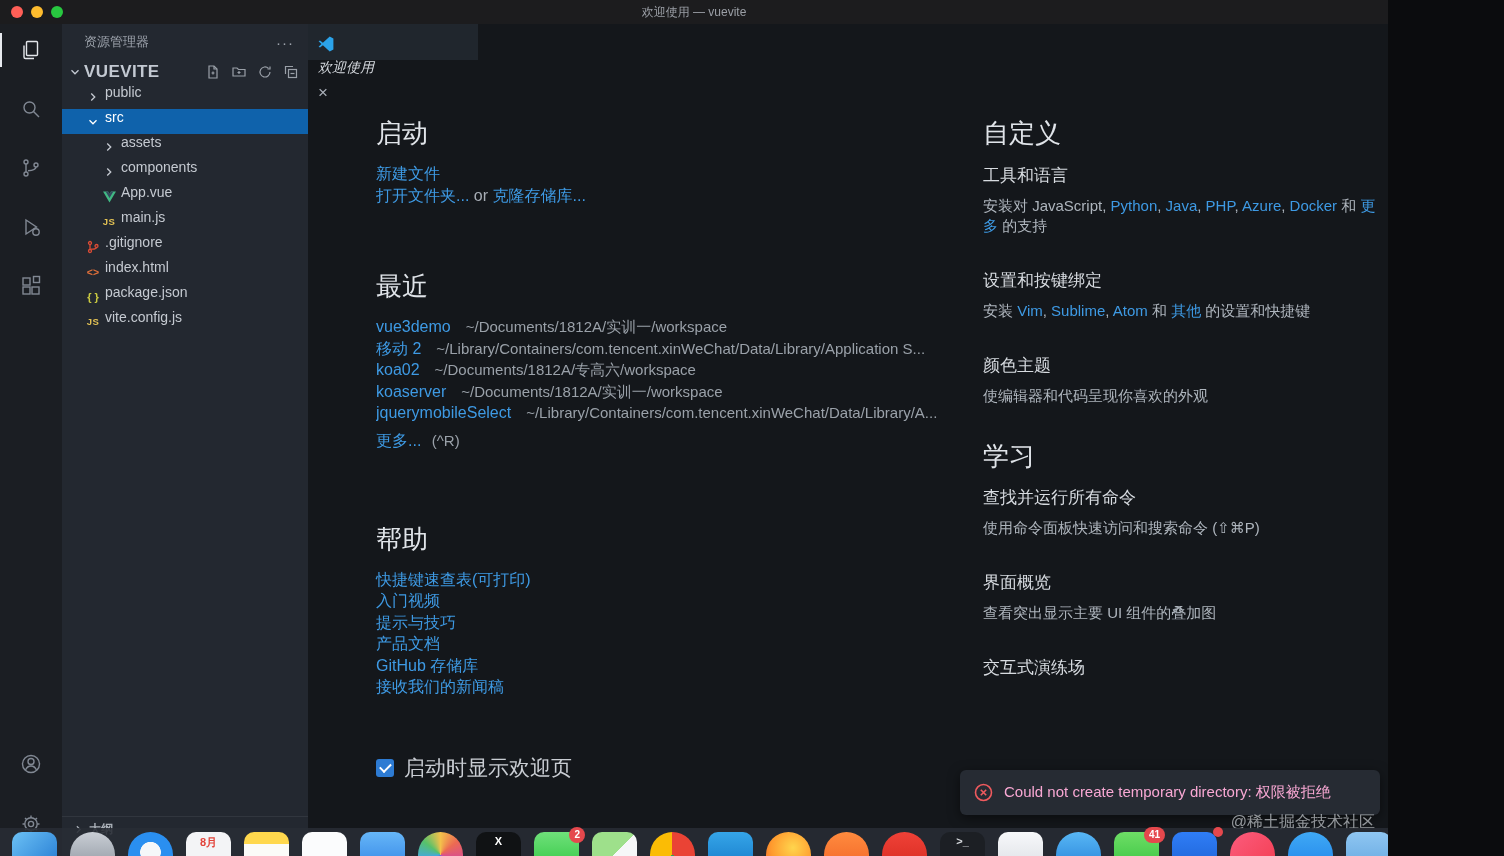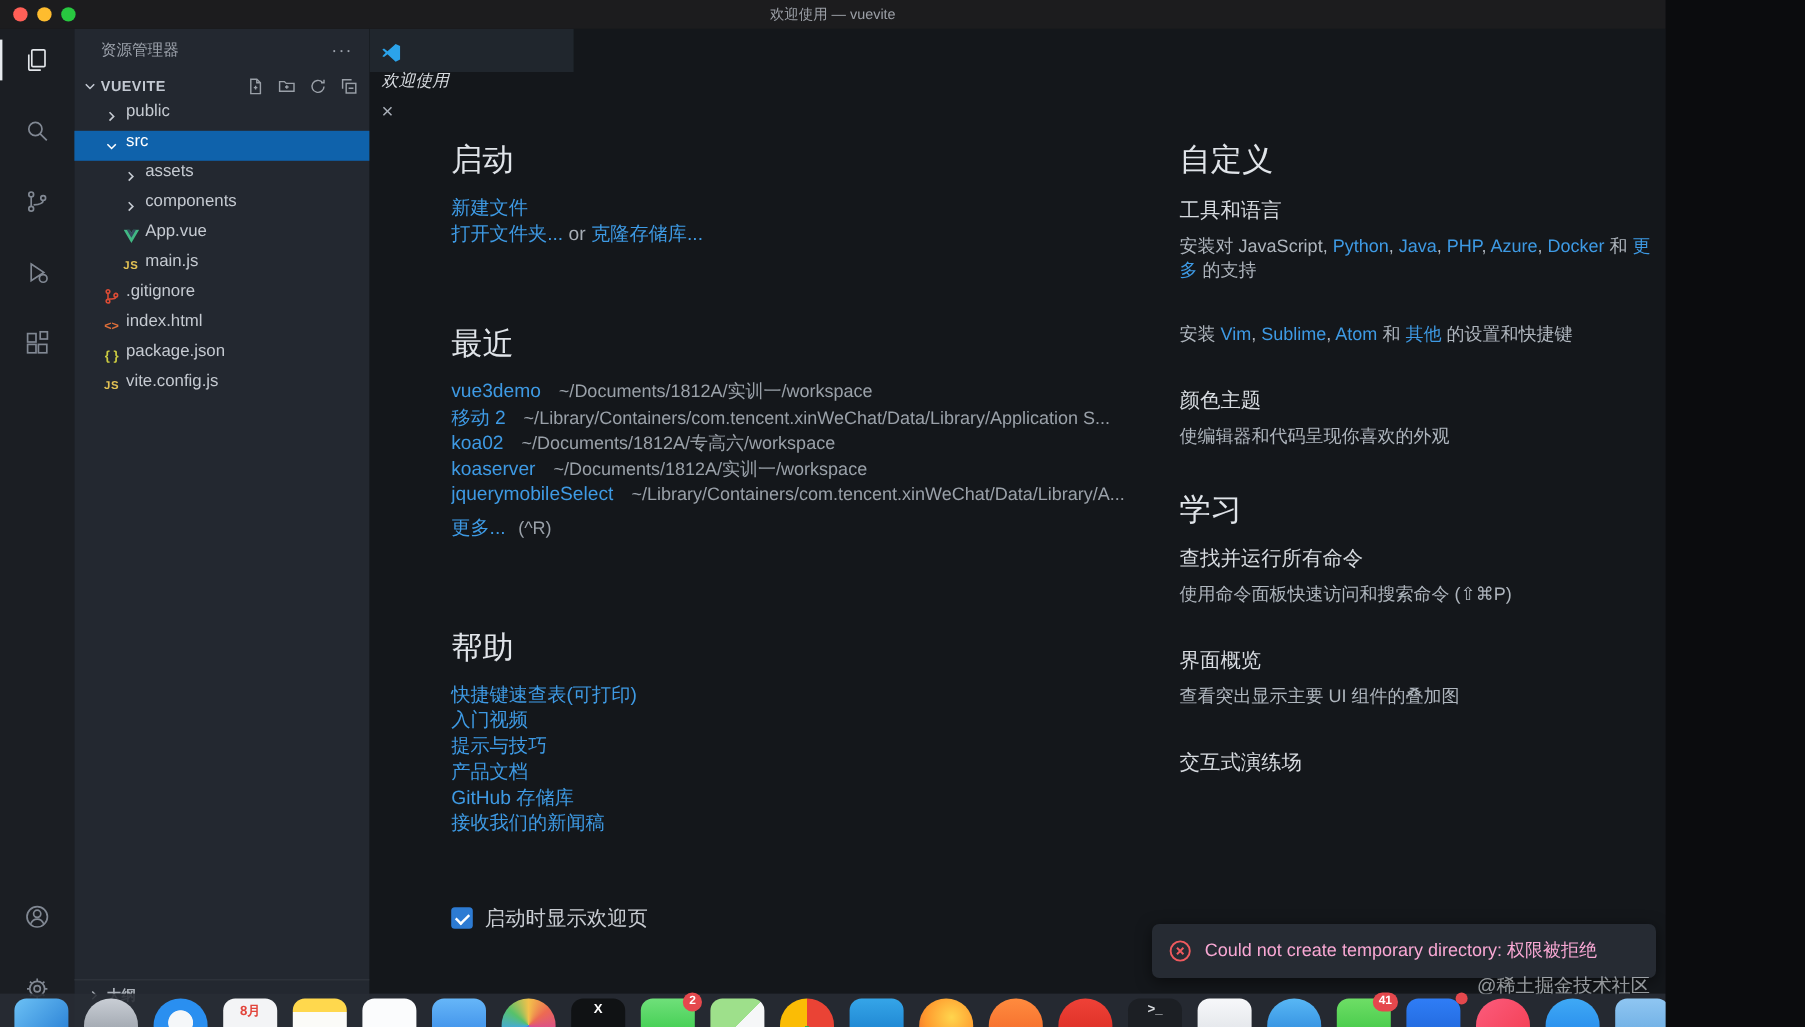--- a/index.html
+++ b/index.html
@@ -24,21 +24,21 @@
   .ab-bottom{margin-top:auto;display:flex;flex-direction:column;align-items:center;padding-bottom:8px;}
   .ab-bottom .ab-item{margin-bottom:12px;}
   .ab-bottom .ab-item:last-child{margin-bottom:0;}
 
   
   .sidebar{width:246px;background:#232830;display:flex;flex-direction:column;flex-shrink:0;}
   .sb-header{height:36px;display:flex;align-items:center;justify-content:space-between;padding:0 14px 0 22px;}
   .sb-header-label{font-size:13px;color:#9da3ac;}
   .sb-more{color:#9da3ac;font-size:15px;letter-spacing:1px;cursor:pointer;}
   .sb-section{height:24px;display:flex;align-items:center;padding:0 8px 0 6px;color:#c3c9d2;}
-  .sb-section-label{font-size:12px;font-weight:bold;letter-spacing:.4px;flex:1;margin-left:2px;}
+  .sb-section-label{font-size:17px;font-weight:bold;letter-spacing:.4px;flex:1;margin-left:2px;}
   .sb-actions{display:flex;gap:8px;color:#9aa0a8;}
   .sb-actions .act{width:18px;height:18px;display:flex;align-items:center;justify-content:center;cursor:pointer;}
   .tree{flex:0 0 auto;}
   .trow{height:25px;display:flex;font-size:14px;color:#c5cad1;cursor:pointer;}
   .trow .chev{width:18px;display:flex;justify-content:center;align-items:center;flex-shrink:0;}
   .trow .chev.open svg{transform:rotate(90deg);}
   .trow .ficon{width:18px;display:flex;justify-content:center;align-items:center;flex-shrink:0;font-weight:bold;}
   .trow .tlabel{margin-left:3px;white-space:nowrap;}
   .lvl1{padding-left:22px;} .lvl2{padding-left:38px;}
   .trow.selected{background:#0f62ab;color:#ffffff;}
@@ -67,21 +67,21 @@
   .recent-row{line-height:21.5px;display:flex;align-items:baseline;white-space:nowrap;overflow:hidden;}
   .recent-path{margin-left:15px;font-size:15px;color:#9aa1a9;overflow:hidden;text-overflow:ellipsis;}
   .more-row{margin-top:6px;line-height:22px;}
   .shortcut{font-size:15px;color:#9aa1a9;margin-left:6px;}
   .sec-help{margin-top:70px;}
   .help-links .line{line-height:21.5px;}
   .welcome-check{margin-top:56px;display:flex;align-items:center;gap:10px;}
   .cb{width:18px;height:18px;background:#2d7bd3;border-radius:3px;position:relative;cursor:pointer;flex-shrink:0;}
   .cb .tick{position:absolute;left:6px;top:2.5px;width:4.5px;height:9px;border:solid #fff;border-width:0 2px 2px 0;transform:rotate(45deg);}
   .cb:not(.checked) .tick{display:none;}
-  .cb-label{font-size:17px;color:#c9cdd3;text-align:center;}
+  .cb-label{font-size:21px;color:#c9cdd3;text-align:center;}
 
   .card{margin-bottom:33px;}
   .card:first-of-type{margin-top:14px;}
   .card-title{font-size:17px;color:#d7dbe0;margin-bottom:9px;cursor:pointer;}
   .card-desc{font-size:15px;color:#aeb5bd;line-height:20px;}
   .tlink{color:#3e9ae4;cursor:pointer;}
   h1.learn{margin-top:24px;}
 
   
   .toast{position:absolute;right:8px;bottom:41px;width:420px;height:45px;background:#262b33;border-radius:6px;
@@ -390,20 +390,21 @@
         </div>
 
         <div class="col-right">
           <h1 class="sec">自定义</h1>
 
           <div class="card">
             <div class="card-title">工具和语言</div>
             <div class="card-desc"><span>安装对 JavaScript, </span><span class="tlink">Python</span><span>, </span><span class="tlink">Java</span><span>, </span><span class="tlink">PHP</span><span>, </span><span class="tlink">Azure</span><span>, </span><span class="tlink">Docker</span><span> 和 </span><span class="tlink">更多</span><span> 的支持</span></div>
           </div>
           <div class="card">
+            <div class="card-title">设置和按键绑定</div>
             <div class="card-desc"><span>安装 </span><span class="tlink">Vim</span><span>, </span><span class="tlink">Sublime</span><span>, </span><span class="tlink">Atom</span><span> 和 </span><span class="tlink">其他</span><span> 的设置和快捷键</span></div>
           </div>
           <div class="card">
             <div class="card-title">颜色主题</div>
             <div class="card-desc">使编辑器和代码呈现你喜欢的外观</div>
           </div>
 
           <h1 class="sec learn">学习</h1>
 
           <div class="card">

